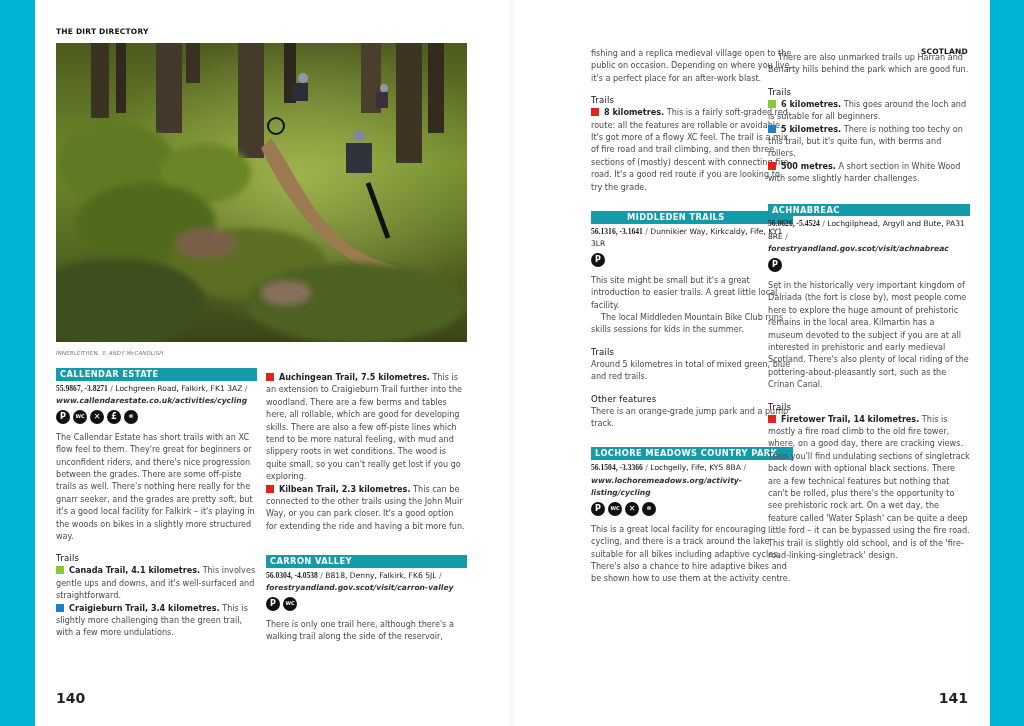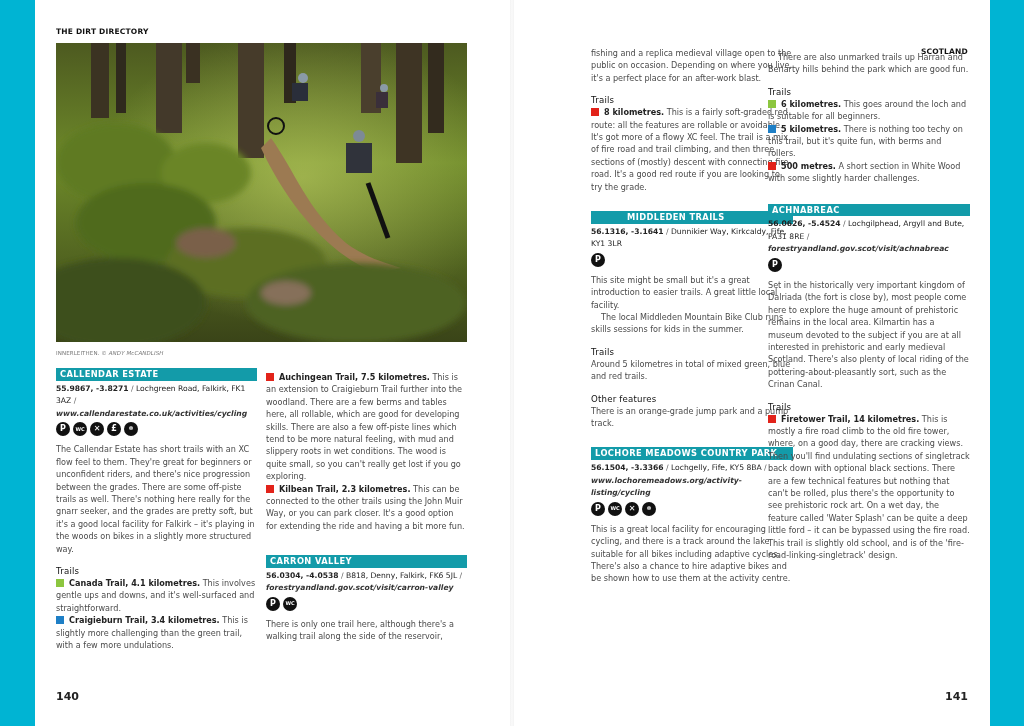--- a/index.html
+++ b/index.html
@@ -14,36 +14,36 @@
   .page.left { left: 35px; width: 477px; }
   .page.right { left: 512px; width: 478px; }
   .gutter { position: absolute; left: 510px; top: 0; width: 4px; height: 726px;
             background: linear-gradient(90deg, #f3f3f3, #fafafa, #f3f3f3); }
 
   .running-head { position: absolute; top: 27px; font-family: "DejaVu Sans", sans-serif;
                   font-weight: bold; font-size: 7.5px; letter-spacing: 0.2px; color: #111; }
   .page.left .running-head { left: 21px; }
   .page.right .running-head { right: 22px; margin-top: 20px; }
 
-  .folio { position: absolute; top: 690px; font-weight: bold; font-size: 11px; color: #222; }
+  .folio { position: absolute; top: 690px; font-weight: bold; font-size: 14px; color: #222; }
   .page.left .folio { left: 21px; }
   .page.right .folio { right: 22px; }
 
   .photo { position: absolute; left: 21px; top: 43px; width: 411px; height: 299px; overflow: hidden;
            background: #3c4a1e; }
   .caption { position: absolute; left: 21px; top: 350px; font-size: 5.5px; color: #777; letter-spacing: 0.1px; }
   .caption i { font-style: italic; }
 
   .col { position: absolute; width: 200px; font-size: 8.1px; line-height: 12.4px; }
   .col p { margin: 0; }
 
   .bar { background: #139ba9; color: #fff; font-weight: bold; font-size: 8.3px;
          letter-spacing: 0.4px; line-height: 12.5px; padding: 0 4px; text-transform: uppercase; }
   .meta { color: #222; font-size: 7.6px; line-height: 12.6px; margin-top: 2px; }
-  .meta .coords { font-weight: bold; }
+  .meta .coords { font-weight: bold; font-family: Liberation Serif, serif; }
   .meta .url { font-style: italic; font-weight: bold; color: #333; }
   .meta .sep { color: #666; font-weight: normal; }
 
   .icons { display: flex; gap: 3px; margin: 2px 0 7px 0; }
   .icn { width: 14px; height: 14px; border-radius: 50%; background: #111; color: #fff;
          display: flex; align-items: center; justify-content: center; font-weight: bold;
          font-size: 8px; line-height: 1; }
   .icn.sm { font-size: 5px; }
 
   .subhead { font-weight: normal; font-size: 8.6px; color: #111; margin-top: 10px; letter-spacing: 0.2px; line-height: 12px; }

